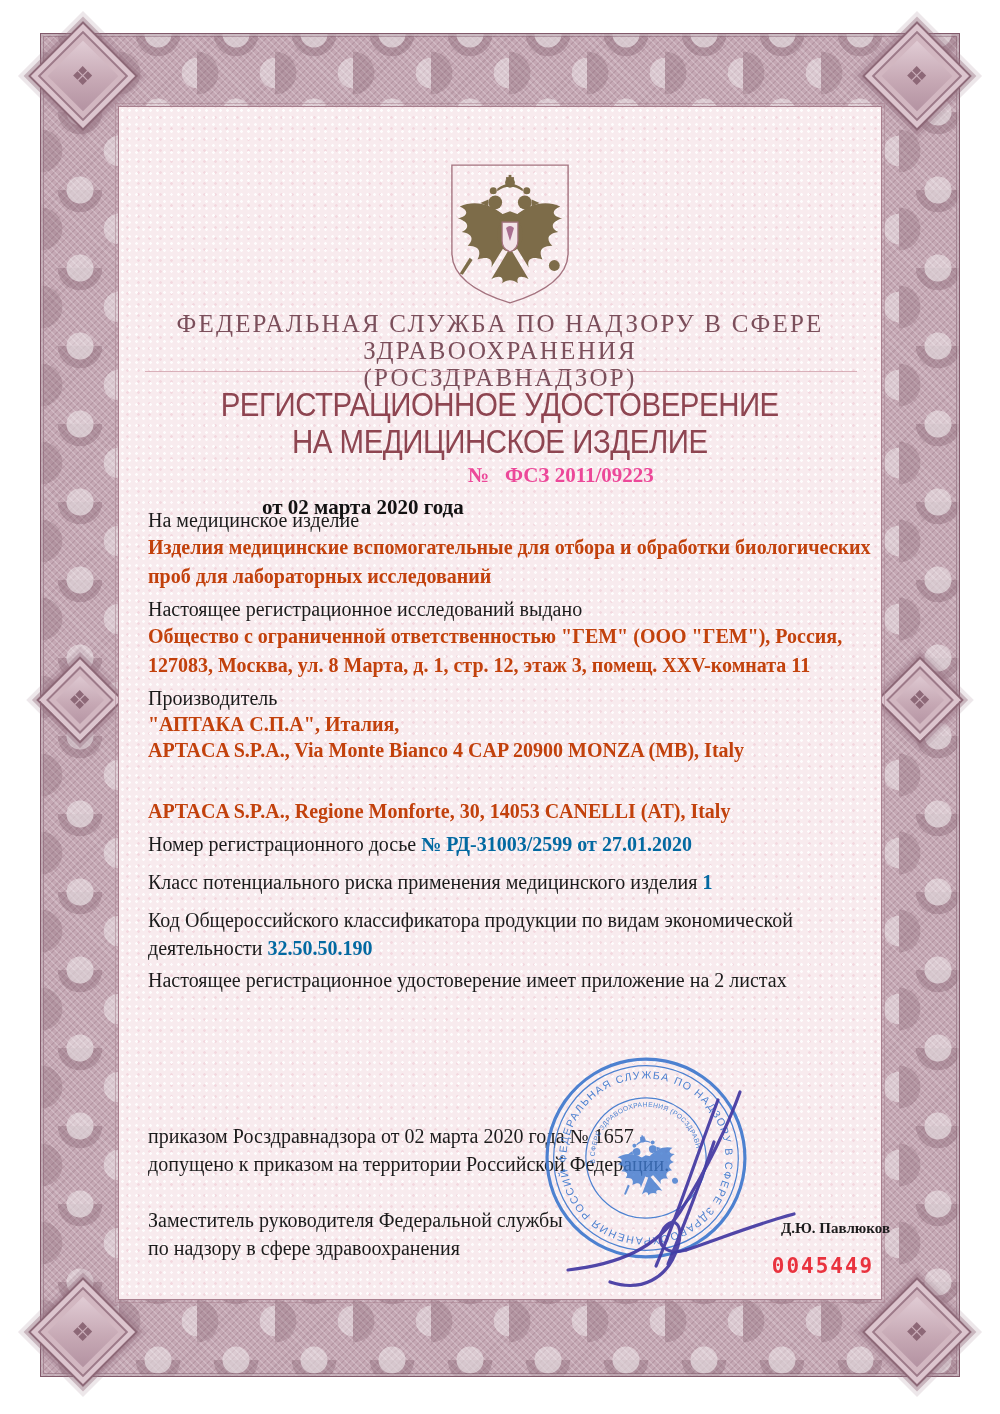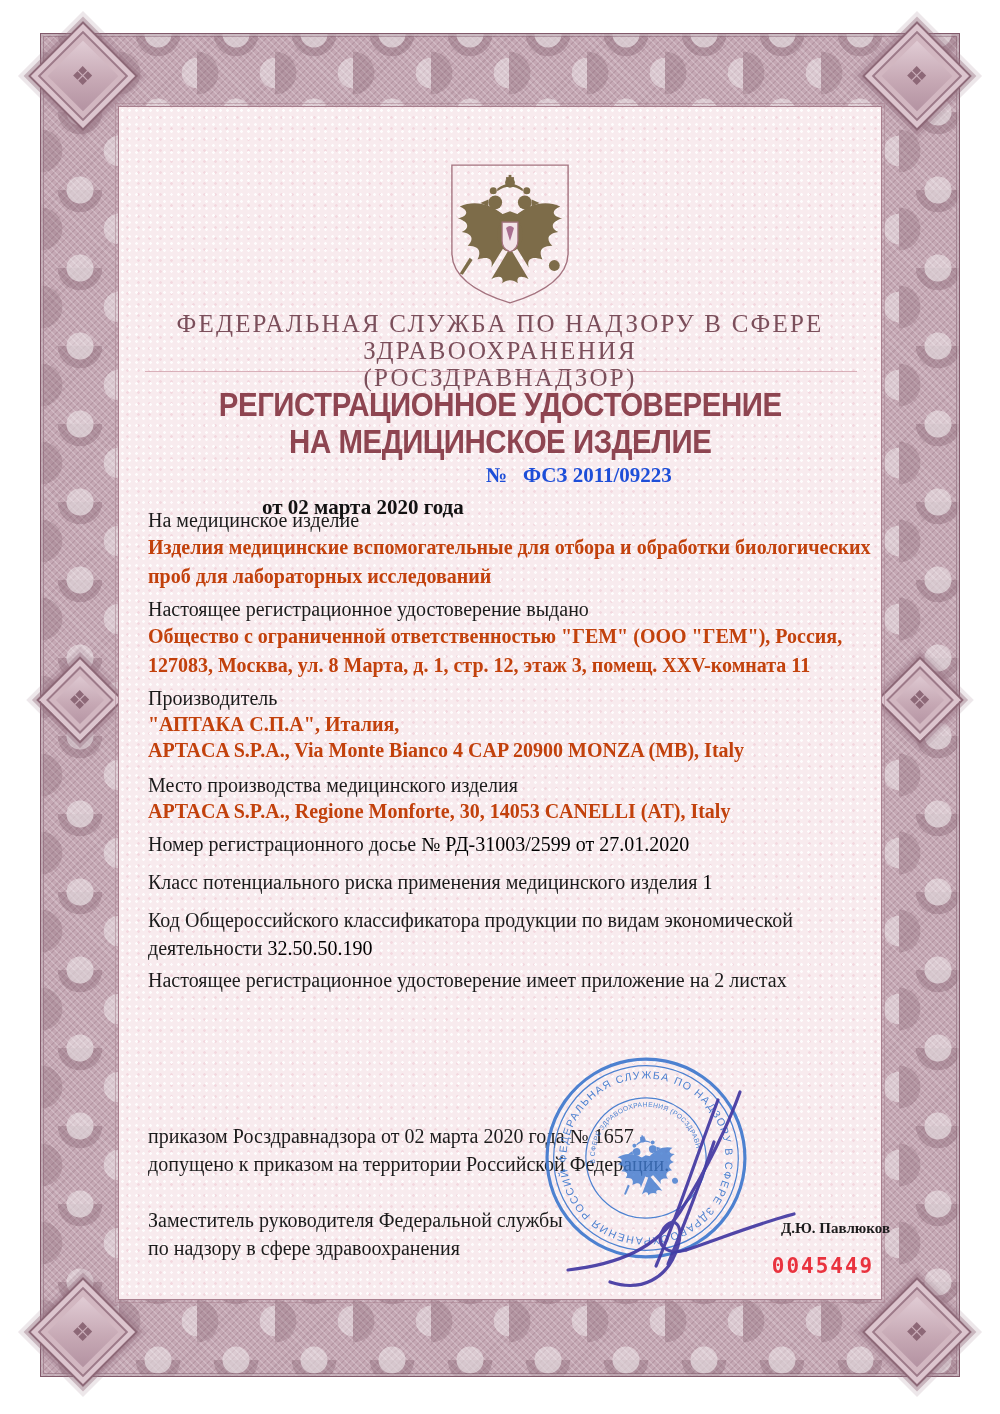--- a/index.html
+++ b/index.html
@@ -62,30 +62,30 @@
   .agency {
     left:130px; width:740px; top:310px;
     color:#7b4f5b; font-size:25px; letter-spacing:2.2px; line-height:27px;
   }
   .hr-line {
     left:145px; top:371px; width:712px; height:1px;
     background:rgba(196,139,152,.6); z-index:4;
   }
   .doc-title {
     left:100px; width:800px; top:386px;
-    color:#8e4551; font-weight:bold; font-size:31px; line-height:37px;
+    color:#8e4551; font-weight:normal; font-size:31px; line-height:37px;
     font-family:"Liberation Sans", sans-serif; letter-spacing:-.5px;
   }
   .doc-title .tline { display:inline-block; transform:scale(.95,1.08); }
   .doc-date { left:262px; top:451px; font-size:21px; font-weight:bold; color:#111;margin-top:44px; }
-  .doc-number { left:486px; top:463px; font-size:21px; font-weight:bold; color:#1d4ed8; }
+  .doc-number { left:468px; top:463px; font-size:21px; font-weight:bold; color:#ec4899; }
   .doc-number .no-sign { margin-right:16px; }
   .para { left:148px; width:730px; font-size:20px; line-height:28px; }
   .para.bold { font-weight:bold; line-height:29px; color:#c2410c; }
-  .b { font-weight:normal; color:#000000; }
+  .b { font-weight:bold; color:#0369a1; }
   .signer { font-weight:normal; }
   .signer-name { left:700px; width:190px; top:1220px; font-size:15px; font-weight:bold; text-align:right; }
   .serial {
     left:758px; width:130px; top:1254px; text-align:center;
     font-family:"DejaVu Sans Mono", monospace; font-weight:bold;
     font-size:21px; letter-spacing:2px; color:#e9323e; z-index:7;
   }
   
   .emblem { left:446px; top:160px; width:128px; height:148px; z-index:4; }
   .stamp-wrap { left:540px; top:1052px; width:212px; height:212px; z-index:5; transform:rotate(-10deg); opacity:.92; }
@@ -164,28 +164,27 @@
     <div><span class="tline">НА МЕДИЦИНСКОЕ ИЗДЕЛИЕ</span></div>
   </div>
   <div class="abs doc-date">от  02 марта 2020 года</div>
   <div class="abs doc-number">
     <span class="no-sign">№</span><span>ФСЗ 2011/09223</span>
   </div>
 
   <div class="abs para" style="top:506px">На медицинское изделие</div>
   <div class="abs para bold" style="top:533px">Изделия медицинские вспомогательные для отбора и обработки биологических проб для лабораторных исследований</div>
 
-  <div class="abs para" style="top:595px">Настоящее регистрационное удостоверение выдано</div>
+  <div class="abs para" style="top:595px">Настоящее регистрационное исследований выдано</div>
   <div class="abs para bold" style="top:622px">Общество с ограниченной ответственностью "ГЕМ" (ООО "ГЕМ"), Россия, 127083, Москва, ул. 8 Марта, д. 1, стр. 12, этаж 3, помещ. XXV-комната 11</div>
 
   <div class="abs para" style="top:684px">Производитель</div>
   <div class="abs para bold" style="top:710px">"АПТАКА С.П.А", Италия,</div>
   <div class="abs para bold" style="top:736px">APTACA S.P.A., Via Monte Bianco 4 CAP 20900 MONZA (MB), Italy</div>
 
-  <div class="abs para" style="top:771px">Место производства медицинского изделия</div>
   <div class="abs para bold" style="top:797px">APTACA S.P.A., Regione Monforte, 30, 14053 CANELLI (AT), Italy</div>
 
   <div class="abs para" style="top:830px">
     <span>Номер регистрационного досье </span><span class="b">№ РД-31003/2599 от 27.01.2020</span>
   </div>
 
   <div class="abs para" style="top:868px">
     <span>Класс потенциального риска применения медицинского изделия </span><span class="b">1</span>
   </div>
 

